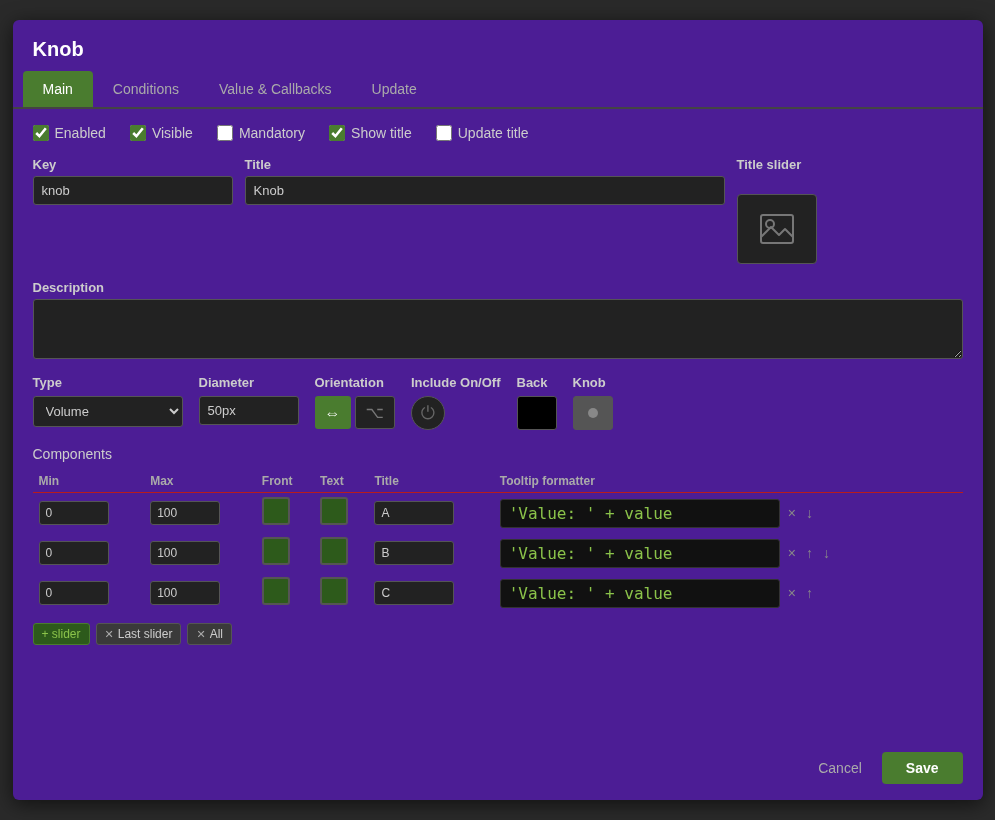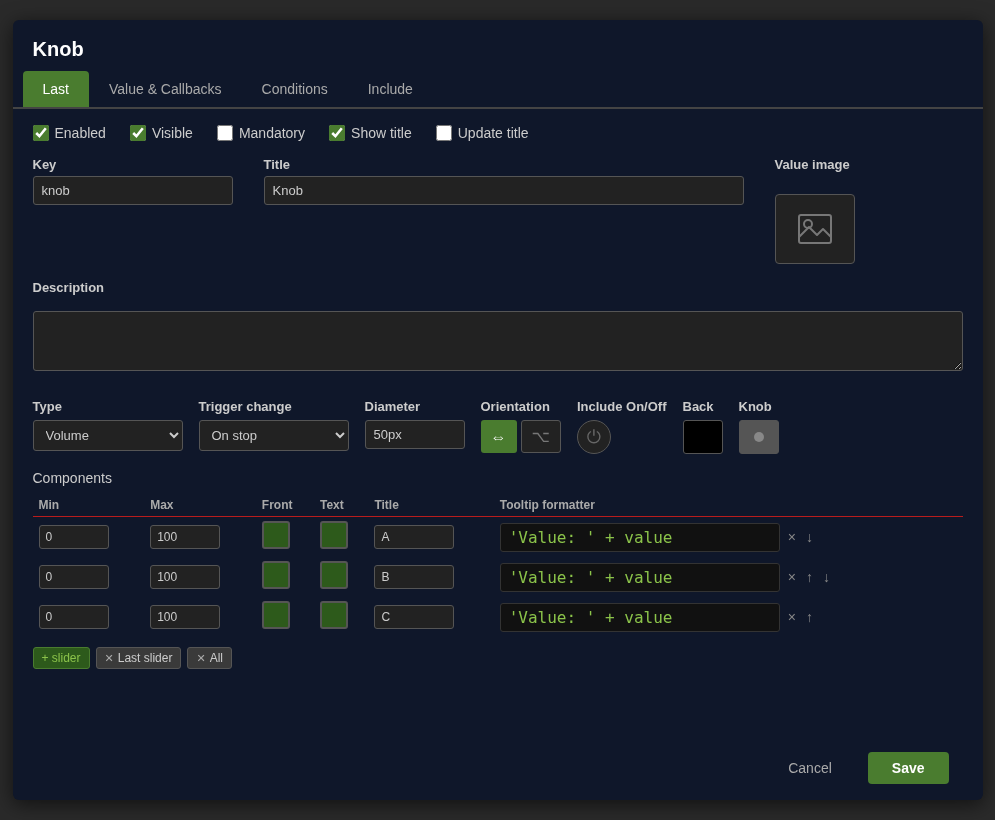--- a/index.html
+++ b/index.html
@@ -6,21 +6,21 @@
     body {
       background: #2a2a2a;
       font-family: Arial, sans-serif;
       color: #ccc;
       display: flex;
       justify-content: center;
       align-items: center;
       min-height: 100vh;
     }
     .dialog {
-      background: #0f172a;
+      background: #4c1d95;
       border-radius: 6px;
       width: 970px;
       min-height: 780px;
       padding: 0;
       position: relative;
       box-shadow: 0 4px 20px rgba(0,0,0,0.6);
     }
     .dialog-title {
       color: #fff;
       font-size: 20px;
@@ -62,21 +62,21 @@
       color: #ccc;
     }
     .checkbox-item input[type="checkbox"] {
       width: 16px;
       height: 16px;
       accent-color: #4a7c2f;
       cursor: pointer;
     }
     .fields-row {
       display: flex;
-      gap: 31px;
+      gap: 12px;
       margin-bottom: 16px;
       align-items: flex-start;
     }
     .field-group {
       display: flex;
       flex-direction: column;
       gap: 4px;
     }
     .field-group label {
       font-size: 13px;
@@ -105,22 +105,22 @@
       justify-content: center;
       cursor: pointer;
       margin-top: 18px;
     }
     .title-image-box svg {
       color: #777;
     }
     .desc-group {
       display: flex;
       flex-direction: column;
-      gap: 16px;
-      margin-bottom: 28px;
+      gap: 4px;
+      margin-bottom: 16px;
     }
     .desc-group label {
       font-size: 13px;
       font-weight: bold;
       color: #ccc;
     }
     .desc-group textarea {
       background: #222;
       border: 1px solid #555;
       border-radius: 3px;
@@ -350,25 +350,25 @@
     .tags-row {
       display: flex;
       gap: 6px;
       margin-top: 10px;
       flex-wrap: wrap;
       align-items: center;
     }
     .dialog-footer {
       display: flex;
       justify-content: flex-end;
-      gap: 20px;
+      gap: 4px;
       padding: 16px 20px;
       position: absolute;
       bottom: 0;
-      right: 14px;
+      right: 0;
     }
     .btn-cancel {
       background: none;
       border: none;
       color: #aaa;
       font-size: 14px;
       padding: 8px 16px;
       cursor: pointer;
       border-radius: 4px;
     }
@@ -383,24 +383,24 @@
       font-weight: bold;
     }
   </style>
 </head>
 <body>
 
 <div class="dialog">
   <div class="dialog-title">Knob</div>
 
   <div class="tabs">
-    <div class="tab active">Last</div>
+    <div class="tab active">Main</div>
+    <div class="tab">Conditions</div>
     <div class="tab">Value &amp; Callbacks</div>
-    <div class="tab">Conditions</div>
-    <div class="tab">Include</div>
+    <div class="tab">Update</div>
   </div>
 
   <div class="content">
 
     <div class="checkboxes-row">
       <label class="checkbox-item">
         <input type="checkbox" checked="" style="">
         <span>Enabled</span>
       </label>
       <label class="checkbox-item">
@@ -424,21 +424,21 @@
     <div class="fields-row">
       <div class="field-group field-key">
         <label>Key</label>
         <input type="text" value="knob" style="">
       </div>
       <div class="field-group field-title">
         <label>Title</label>
         <input type="text" value="Knob" style="">
       </div>
       <div class="field-group">
-        <label>Value image</label>
+        <label>Title slider</label>
         <div class="title-image-box">
           <svg width="40" height="40" viewBox="0 0 40 40" fill="none" xmlns="http://www.w3.org/2000/svg">
             <rect x="4" y="6" width="32" height="28" rx="2" stroke="#777" stroke-width="2" fill="none"></rect>
             <circle cx="13" cy="15" r="4" stroke="#777" stroke-width="2" fill="none"></circle>
             <path d="M4 28 L14 18 L22 26 L28 20 L36 28" stroke="#777" stroke-width="2" fill="none" stroke-linejoin="round"></path>
           </svg>
         </div>
       </div>
     </div>
 
@@ -447,28 +447,20 @@
       <textarea style=""></textarea>
     </div>
 
     <div class="props-row">
       <div class="prop-group">
         <label>Type</label>
         <select>
           <option>Volume</option>
           <option>Pan</option>
           <option>Generic</option>
-        </select>
-      </div>
-      <div class="prop-group">
-        <label>Trigger change</label>
-        <select>
-          <option>On stop</option>
-          <option>On change</option>
-          <option>On release</option>
         </select>
       </div>
       <div class="prop-group prop-diameter">
         <label>Diameter</label>
         <input type="text" value="50px" style="">
       </div>
       <div class="orientation-group">
         <label>Orientation</label>
         <div class="orientation-btns">
           <button class="orient-btn">⇔</button>

